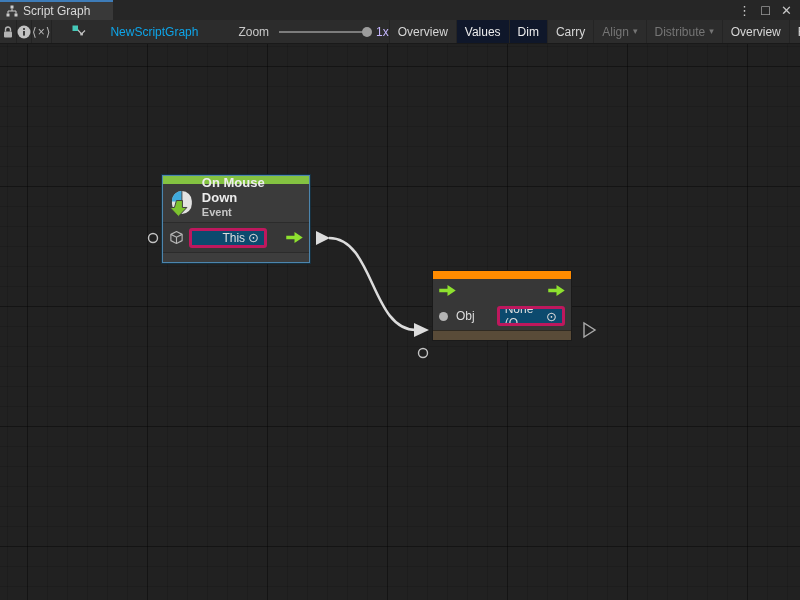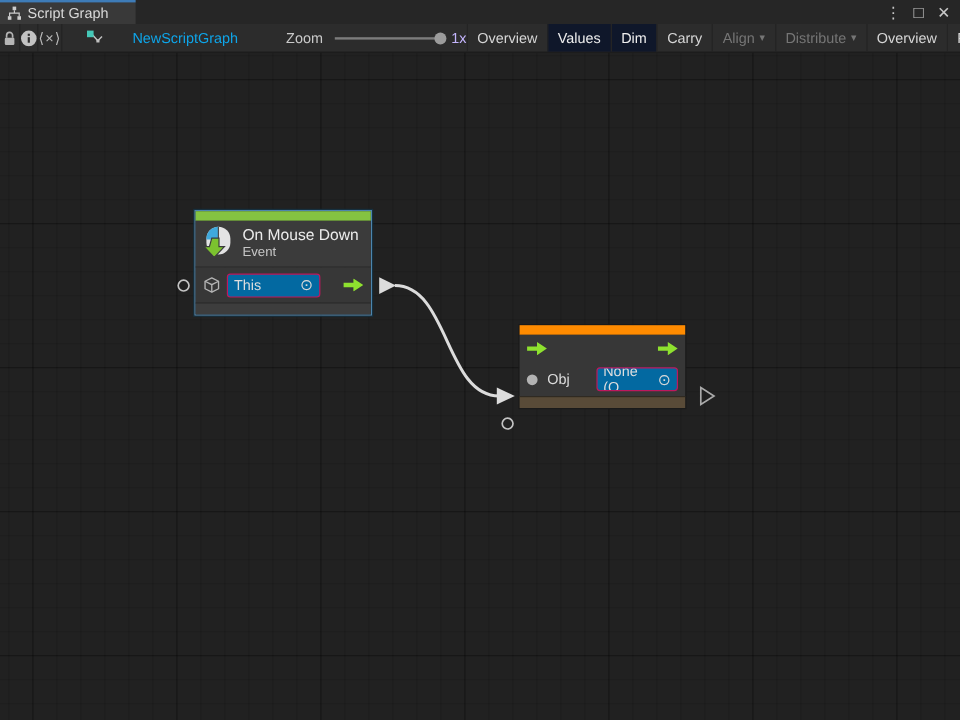--- a/index.html
+++ b/index.html
@@ -46,36 +46,36 @@
     background-position:0 22px,27px 0,0 2px,7px 0; }
   .wires { position:absolute; left:0; top:0; width:800px; height:556px; pointer-events:none; }
 
   
   .node { position:absolute; display:flex; flex-direction:column; font-size:12px; }
   .node-onmouse { left:162px; top:131px; width:148px; border:1px solid #4d85ad; box-shadow:0 0 0 1px #16303f; }
   .node-destroy { left:432px; top:226px; width:140px; border:1px solid #1a1a1a; }
   .accent { height:8px; }
   .accent-green { background:#84c341; }
   .accent-orange { background:#ff8b00; }
-  .n-header { display:flex; align-items:flex-start; gap:7px; padding:4px 6px; }
+  .n-header { display:flex; align-items:flex-end; gap:7px; padding:4px 6px;font-weight:bold; }
   .node-onmouse .n-header { background:#3b3b3b; height:39px; border-bottom:1px solid #2b2b2b; }
   .node-destroy .n-header { background:#594b38; height:38px; }
   .n-title { font-size:13px; color:#ececec; }
   .n-sub { font-size:11px; color:#c6c6c6; margin-top:1px; }
   .n-cat { font-size:10px; color:#d8d2c6; }
   .n-title2 { font-size:13px; color:#f2f2f2; margin-top:1px; }
   .n-body { background:#373737; }
   .n-row { display:flex; align-items:center; padding:0 6px; }
   .node-onmouse .n-row { height:29px; gap:5px; }
   .row-flow { height:23px; }
   .row-obj { height:28px; }
   .n-footer1 { height:10px; background:#3d3d3d; border-top:1px solid #2b2b2b; }
   .n-footer2 { height:10px; background:#594b38; border-top:1px solid #2f2a22; }
-  .field { display:flex; align-items:center; justify-content:space-between; background:#0369a1;
-           border:1px solid #be185d; border-radius:3px; padding:1px 5px; color:#dedede; font-size:12px; }
+  .field { display:flex; align-items:center; justify-content:flex-end; background:#0c4a6e;
+           border:3px solid #be185d; border-radius:3px; padding:1px 5px; color:#dedede; font-size:12px; }
   .field-this { width:78px; height:20px; }
   .field-obj { width:73px; height:20px; overflow:hidden; }
   .target { color:#d8d8d8; font-size:13px; line-height:1; margin-left:3px; }
   .arrow-right { margin-left:auto; display:flex; align-items:center; }
   .obj-dot { width:9px; height:9px; border-radius:50%; background:#b3b3b3; flex:0 0 auto; }
   .obj-label { color:#dddddd; margin:0 22px 0 8px; }
 </style>
 </head>
 <body>
 

